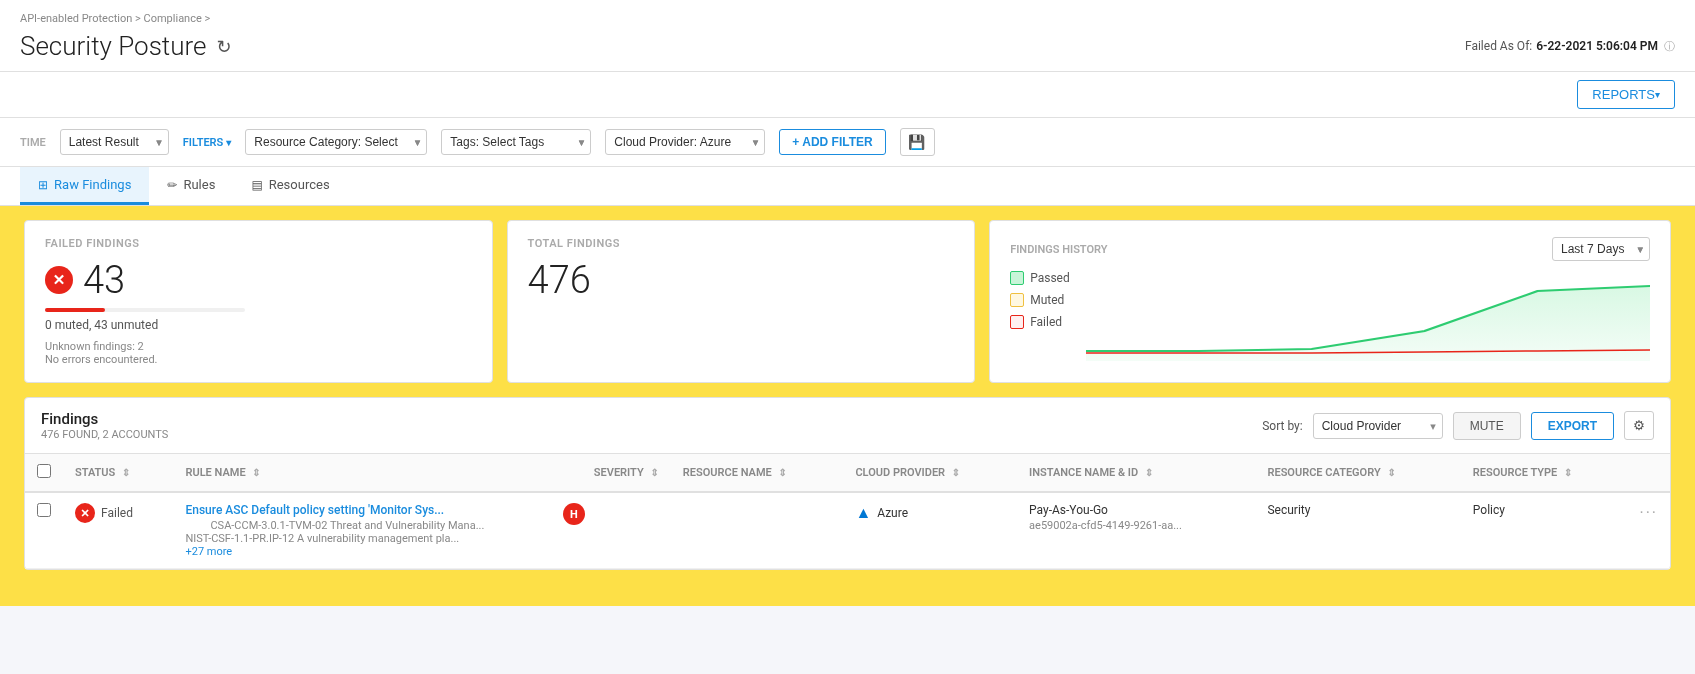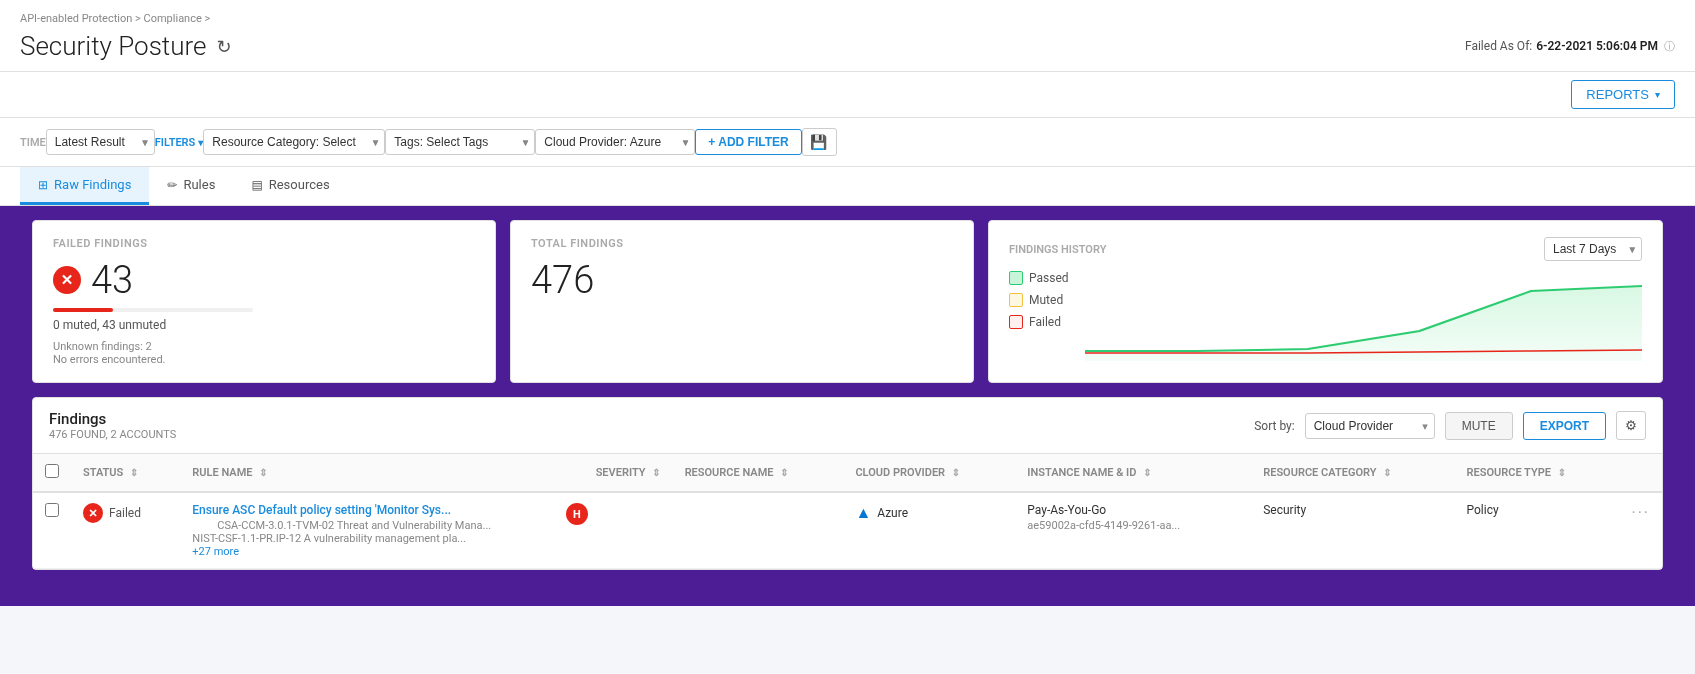--- a/index.html
+++ b/index.html
@@ -28,27 +28,27 @@
     <span style="font-size:18px; color:#555; cursor:pointer;">↻</span>
   </div>
   <div style="font-size:12px; color:#555; display:flex; align-items:center; gap:4px;">
     <span>Failed As Of:</span>
     <strong style="color:#222; font-weight:600;">6-22-2021 5:06:04 PM</strong>
     <span style="color:#aaa; font-size:11px; margin-left:2px;">ⓘ</span>
   </div>
 </div>
 
 <div style="background:#fff; padding: 8px 20px; display:flex; justify-content:flex-end; border-bottom:1px solid #e0e0e0;">
-  <button style="background:#fff; border:1px solid #1a8cde; color:#1a8cde; padding:6px 14px; border-radius:3px; cursor:pointer; font-size:13px; display:flex; align-items:center; gap:6px;">
+  <button style="background:#fff; border:1px solid #1a8cde; color:#1a8cde; padding:6px 14px; border-radius:3px; cursor:pointer; font-size:13px; display:flex; align-items:center; ">
     <span>REPORTS</span>
     <span style="font-size:10px;">▾</span>
   </button>
 </div>
 
-<div style="background:#fff; padding:10px 20px; border-bottom:1px solid #e0e0e0; display:flex; align-items:center; flex-wrap:wrap;">
+<div style="background:#fff; padding:10px 20px; border-bottom:1px solid #e0e0e0; display:flex; align-items:center; gap:14px; flex-wrap:wrap;">
   <span style="font-size:11px; color:#aaa; font-weight:600; text-transform:uppercase;">TIME</span>
   <div class="filter-select-wrap">
     <select style="border:1px solid #ccc; background:#fff; padding:5px 28px 5px 8px; border-radius:3px; font-size:12px; color:#333; appearance:none; cursor:pointer;">
       <option>Latest Result</option>
     </select>
     <span style="position:absolute; right:7px; top:50%; transform:translateY(-50%); pointer-events:none; color:#888; font-size:11px;">▾</span>
   </div>
 
   <span style="font-size:11px; color:#1a8cde; font-weight:600; text-transform:uppercase; cursor:pointer; display:flex; align-items:center; gap:3px;">
     <span>FILTERS</span>
@@ -89,21 +89,21 @@
   <div style="padding:10px 18px; cursor:pointer; font-size:13px; color:#555; border-bottom:3px solid transparent; display:flex; align-items:center; gap:6px;">
     <span style="font-size:12px;">✏</span>
     <span>Rules</span>
   </div>
   <div style="padding:10px 18px; cursor:pointer; font-size:13px; color:#555; border-bottom:3px solid transparent; display:flex; align-items:center; gap:6px;">
     <span style="font-size:12px;">▤</span>
     <span>Resources</span>
   </div>
 </div>
 
-<div style="padding:14px 32px; background:#4c1d95; min-height:400px;">
+<div style="padding:14px 24px; background:#fde047; min-height:400px;">
 
   <div style="display:flex; gap:14px; margin-bottom:14px;">
 
     <div style="background:#fff; border:1px solid #e0e0e0; border-radius:4px; padding:16px 20px; flex:1;">
       <div style="font-size:11px; color:#aaa; font-weight:600; text-transform:uppercase; margin-bottom:8px; letter-spacing:0.5px;">FAILED FINDINGS</div>
       <div style="display:flex; align-items:center; gap:10px; margin-bottom:6px;">
         <div style="width:28px; height:28px; border-radius:50%; background:#e8251a; display:flex; align-items:center; justify-content:center; color:#fff; font-size:15px; font-weight:700; flex-shrink:0;">✕</div>
         <span style="font-size:38px; font-weight:300; color:#222;">43</span>
       </div>
       <div style="height:4px; background:#f0f0f0; border-radius:2px; width:200px; margin-bottom:6px;">

